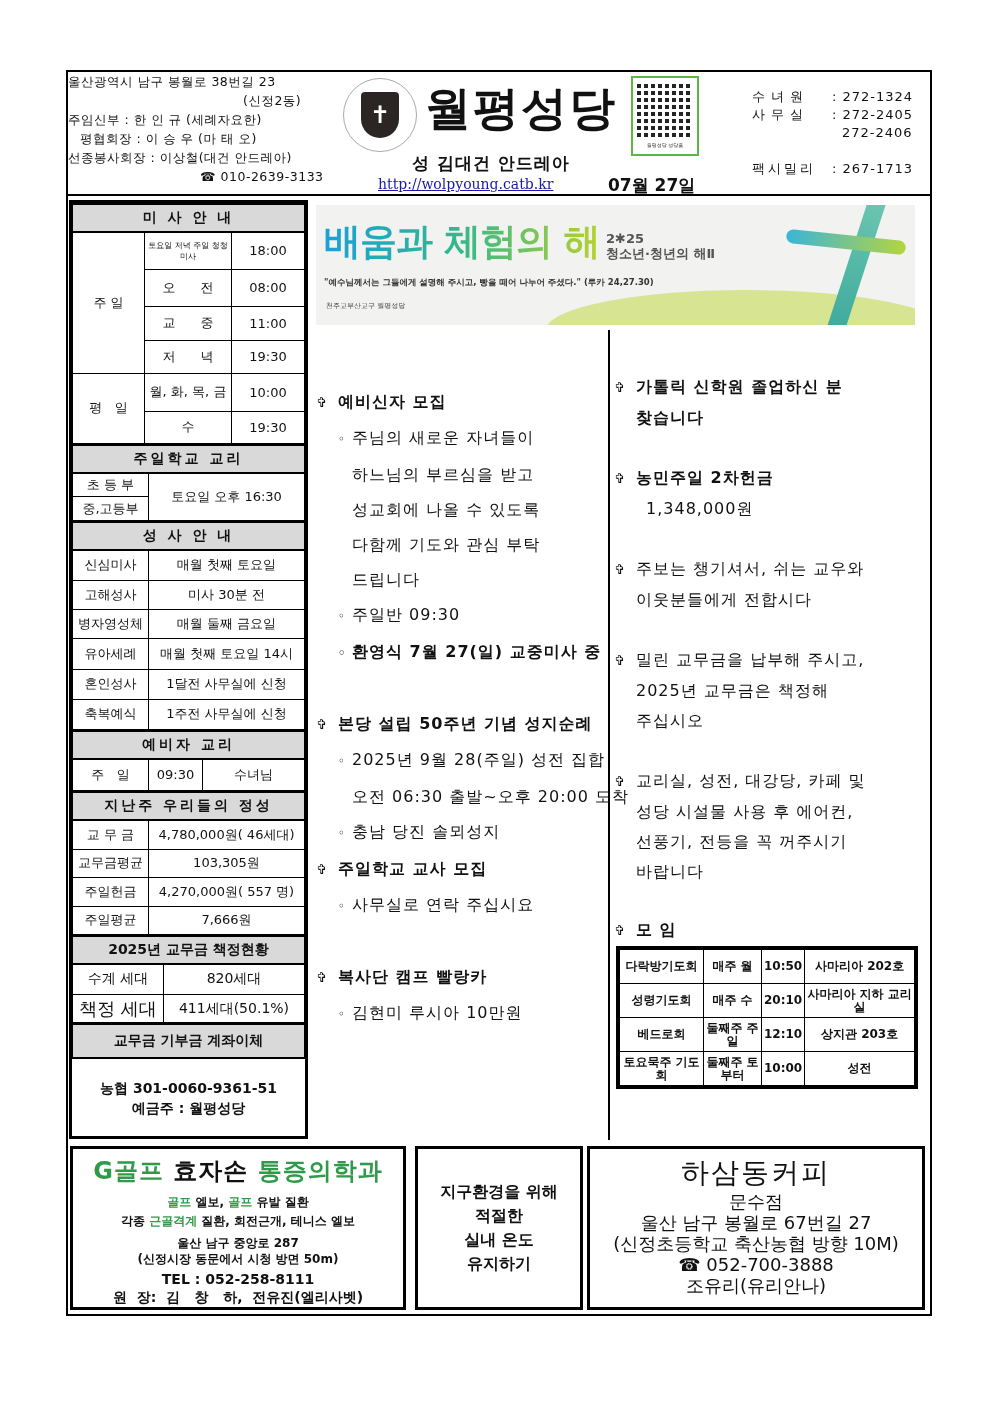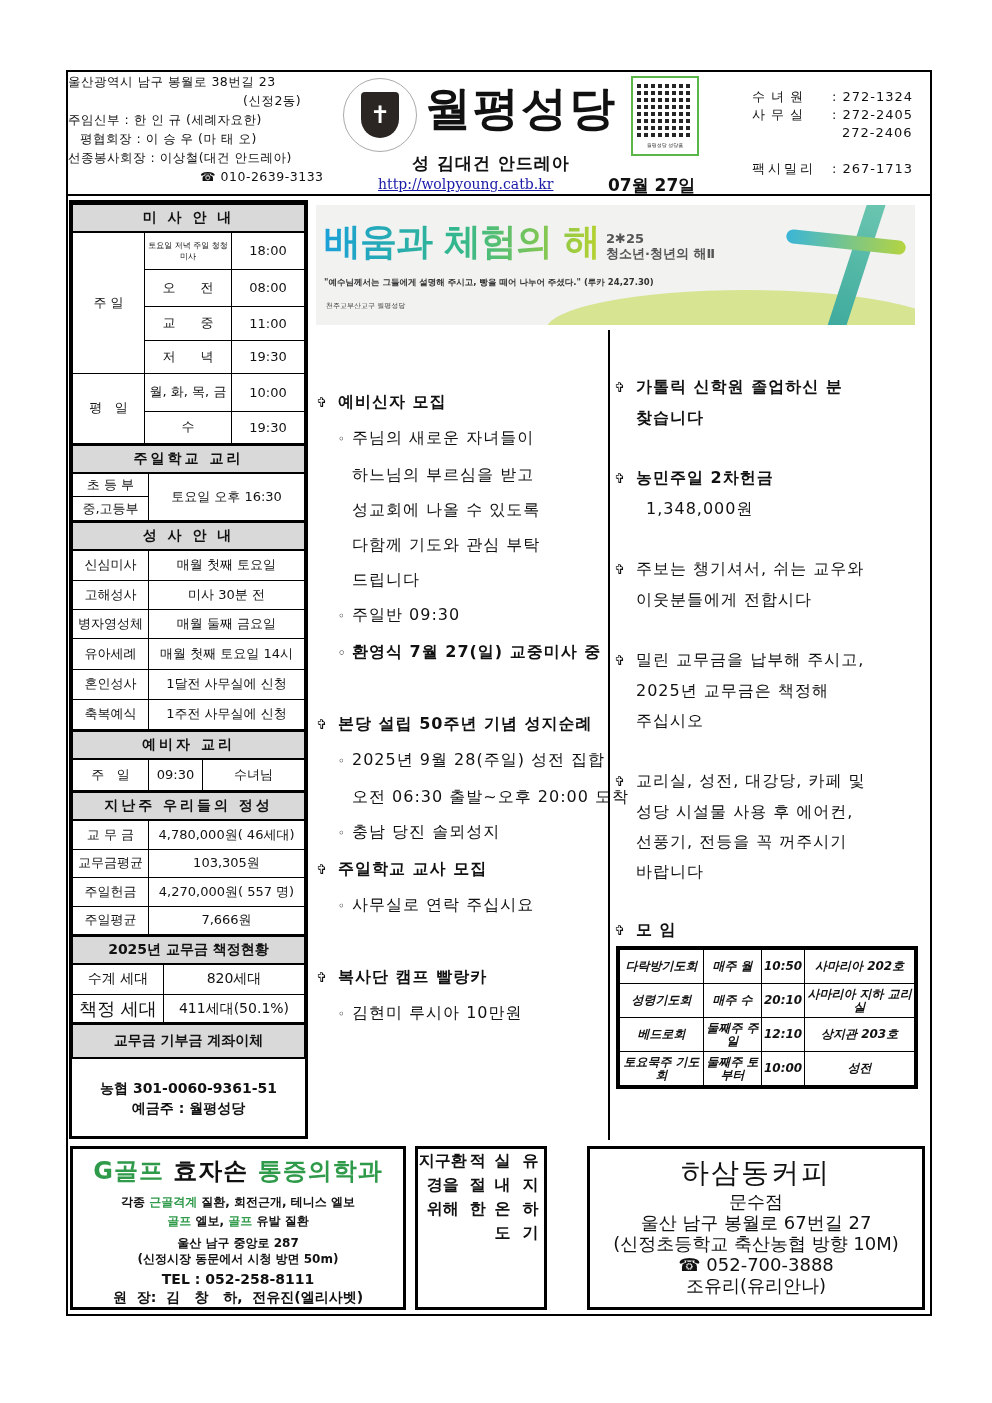--- a/index.html
+++ b/index.html
@@ -42,25 +42,25 @@
   .banner .cross-v { position: absolute; left: 530px; top: -10px; width: 18px; height: 150px; background: linear-gradient(#6cc6b0,#3aa89c); transform: rotate(18deg); }
   .banner .cross-h { position: absolute; left: 470px; top: 30px; width: 120px; height: 14px; border-radius: 7px; background: linear-gradient(90deg,#3ab5d8,#b5d440); transform: rotate(6deg); }
   
   .vline { left: 608px; top: 330px; width: 2px; height: 810px; background: #000; }
   .notice { font-size: 16px; line-height: 35px; letter-spacing: 1px; white-space: nowrap; }
   .notice .h { font-weight: bold; }
   .notice .cross { display: inline-block; width: 22px; font-size: 13px; font-weight: normal; }
   .notice .bul { display: inline-block; width: 14px; font-size: 12px; }
   .notice .ind { padding-left: 36px; }
   .notice .ind2 { padding-left: 22px; }
-  .mtg { left: 616px; top: 946px; width: 302px; border: 3px solid #000; font-style: italic; }
+  .mtg { left: 616px; top: 946px; width: 302px; border: 3px solid #000; }
   .mtg td { font-size: 12px; font-weight: bold; height: 34px; line-height: 13px; }
   
   .ad1 { left: 70px; top: 1146px; width: 336px; height: 164px; border: 3px solid #000; text-align: center; font-weight: bold; }
-  .ad2 { left: 415px; top: 1146px; width: 132px; height: 164px; border: 3px solid #000; display: flex; flex-direction: row; justify-content: center; text-align: center; font-weight: bold; font-size: 16px; line-height: 24px; }
+  .ad2 { left: 415px; top: 1146px; width: 168px; height: 164px; border: 3px solid #000; display: flex; flex-direction: column; justify-content: center; text-align: center; font-weight: bold; font-size: 16px; line-height: 24px; }
   .ad3 { left: 587px; top: 1146px; width: 338px; height: 164px; border: 3px solid #000; text-align: center; font-size: 18px; line-height: 21px; }
   .green { color: #2e9a4a; }
 </style>
 </head>
 <body>
 
 <div class="abs page"></div>
 
 <div class="abs hdr-left">
   <div>울산광역시 남구 봉월로 38번길 23</div>
@@ -335,22 +335,22 @@
           <td>10:00</td>
           <td>성전</td>
         </tr>
   </tbody>
     </table>
 </div>
 
 <div class="abs ad1">
   <div style="font-size:24px;margin-top:6px;letter-spacing:1px"><span class="green">G골프</span> <span>효자손</span> <span class="green">통증의학과</span></div>
   <div style="font-size:12px;margin-top:6px;line-height:19px">
+    <div><span class="green">골프</span><span> 엘보, </span><span class="green">골프</span><span> 유발 질환</span></div>
     <div><span>각종 </span><span class="green">근골격계</span><span> 질환, 회전근개,  테니스 엘보</span></div>
-    <div><span class="green">골프</span><span> 엘보, </span><span class="green">골프</span><span> 유발 질환</span></div>
   </div>
   <div style="font-size:12px;margin-top:4px;line-height:16px">
     <div>울산 남구 중앙로 287</div>
     <div>(신정시장 동문에서 시청 방면 50m)</div>
   </div>
   <div style="font-size:14px;margin-top:4px">TEL : 052-258-8111</div>
   <div style="font-size:14px;margin-top:2px;white-space:pre">원  장:  김   창   하,  전유진(엘리사벳)</div>
 </div>
 
 <div class="abs ad2">

